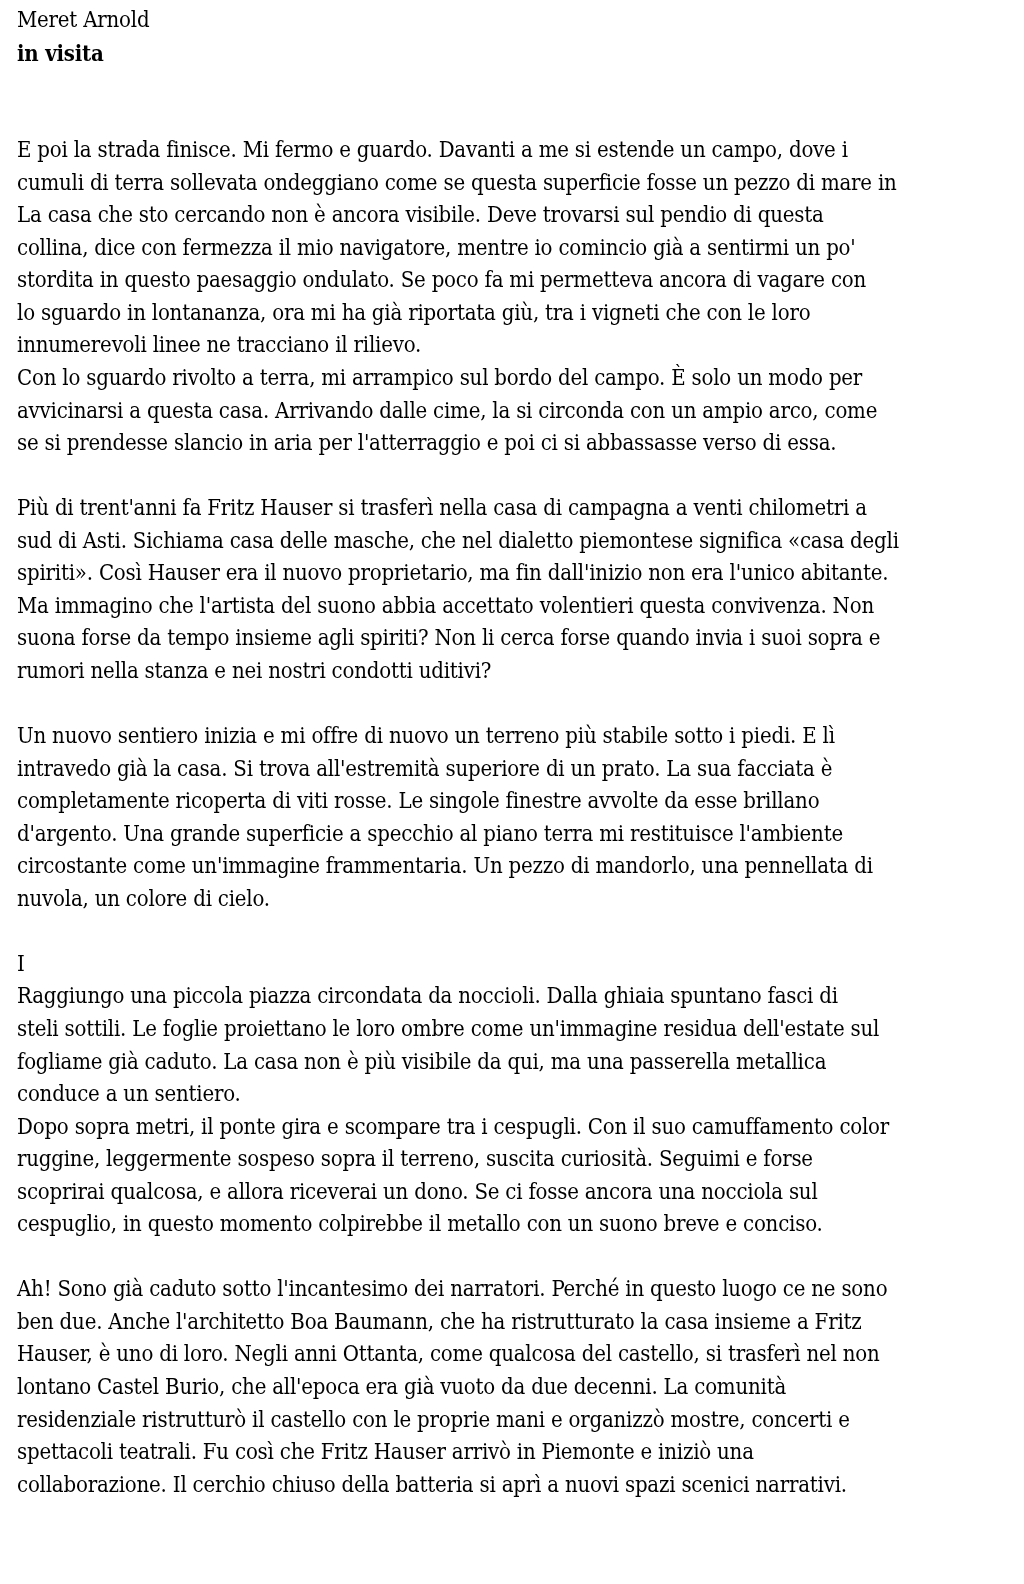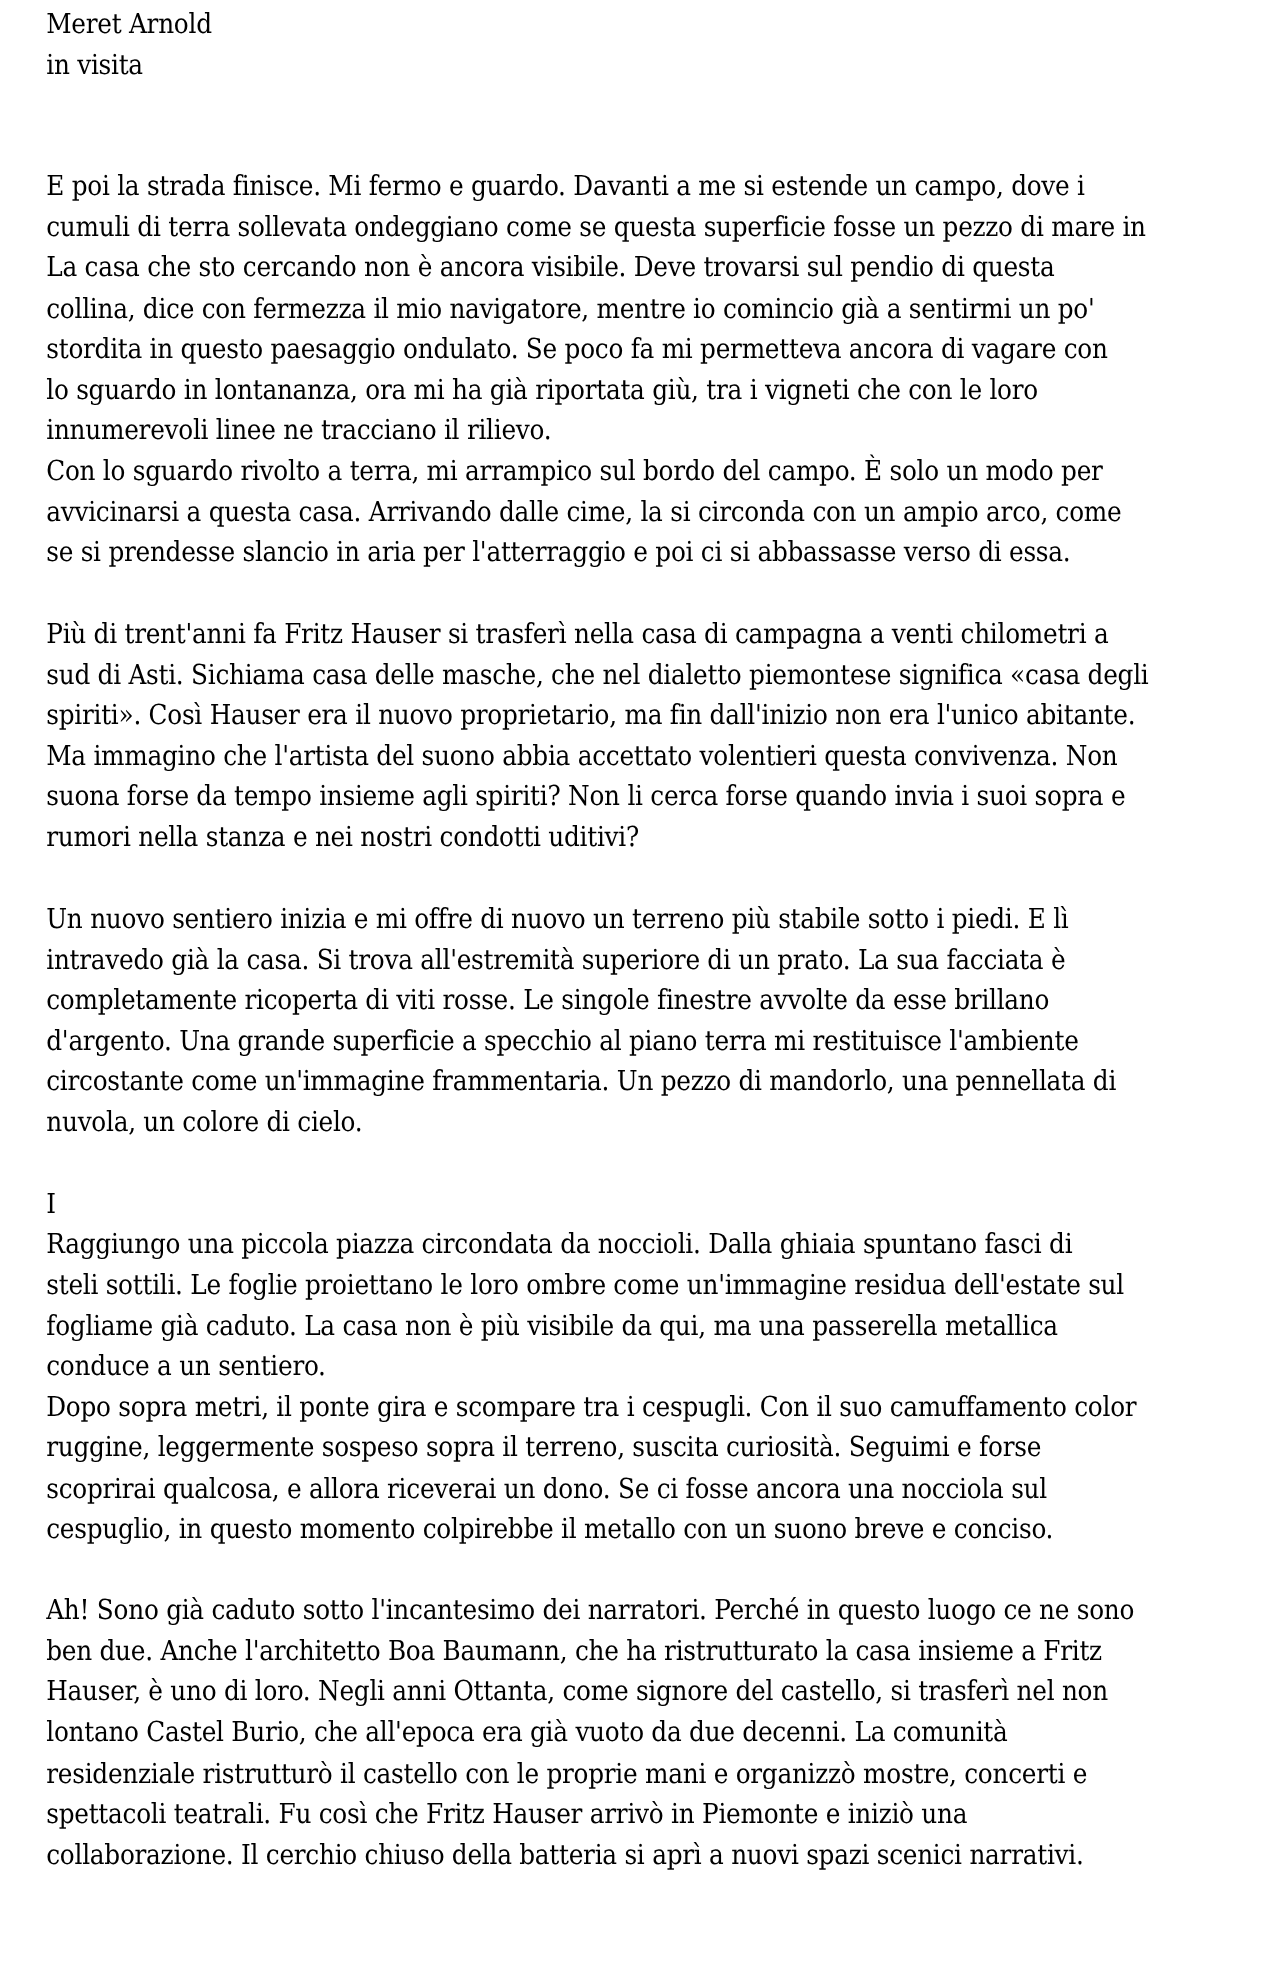--- a/index.html
+++ b/index.html
@@ -9,32 +9,31 @@
   }
   body {
     width: 1024px;
     min-height: 1584px;
     color: #000000;
     font-family: "DejaVu Serif", serif;
     font-stretch: condensed;
   }
   .doc {
     padding: 4px 29px 0 17px;
-    margin-left: 20px;
   }
   .line {
     font-size: 22px;
     line-height: 32.55px;
     height: 32.55px;
     white-space: pre;
     letter-spacing: -0.2px;
     overflow: visible;
   }
   .line.bold {
-    font-weight: 400;
+    font-weight: 700;
   }
 </style>
 </head>
 <body>
 
 <main class="doc">
   <div>
       <div class="line">Meret Arnold</div>
       <div class="line bold">in visita</div>
       <div class="line">&nbsp;</div>
@@ -69,19 +68,19 @@
       <div class="line">steli sottili. Le foglie proiettano le loro ombre come un'immagine residua dell'estate sul</div>
       <div class="line">fogliame già caduto. La casa non è più visibile da qui, ma una passerella metallica</div>
       <div class="line">conduce a un sentiero.</div>
       <div class="line">Dopo sopra metri, il ponte gira e scompare tra i cespugli. Con il suo camuffamento color</div>
       <div class="line">ruggine, leggermente sospeso sopra il terreno, suscita curiosità. Seguimi e forse</div>
       <div class="line">scoprirai qualcosa, e allora riceverai un dono. Se ci fosse ancora una nocciola sul</div>
       <div class="line">cespuglio, in questo momento colpirebbe il metallo con un suono breve e conciso.</div>
       <div class="line">&nbsp;</div>
       <div class="line">Ah! Sono già caduto sotto l'incantesimo dei narratori. Perché in questo luogo ce ne sono</div>
       <div class="line">ben due. Anche l'architetto Boa Baumann, che ha ristrutturato la casa insieme a Fritz</div>
-      <div class="line">Hauser, è uno di loro. Negli anni Ottanta, come signore del castello, si trasferì nel non</div>
+      <div class="line">Hauser, è uno di loro. Negli anni Ottanta, come qualcosa del castello, si trasferì nel non</div>
       <div class="line">lontano Castel Burio, che all'epoca era già vuoto da due decenni. La comunità</div>
       <div class="line">residenziale ristrutturò il castello con le proprie mani e organizzò mostre, concerti e</div>
       <div class="line">spettacoli teatrali. Fu così che Fritz Hauser arrivò in Piemonte e iniziò una</div>
       <div class="line">collaborazione. Il cerchio chiuso della batteria si aprì a nuovi spazi scenici narrativi.</div>
     </div>
 </main>
 
 </body></html>

